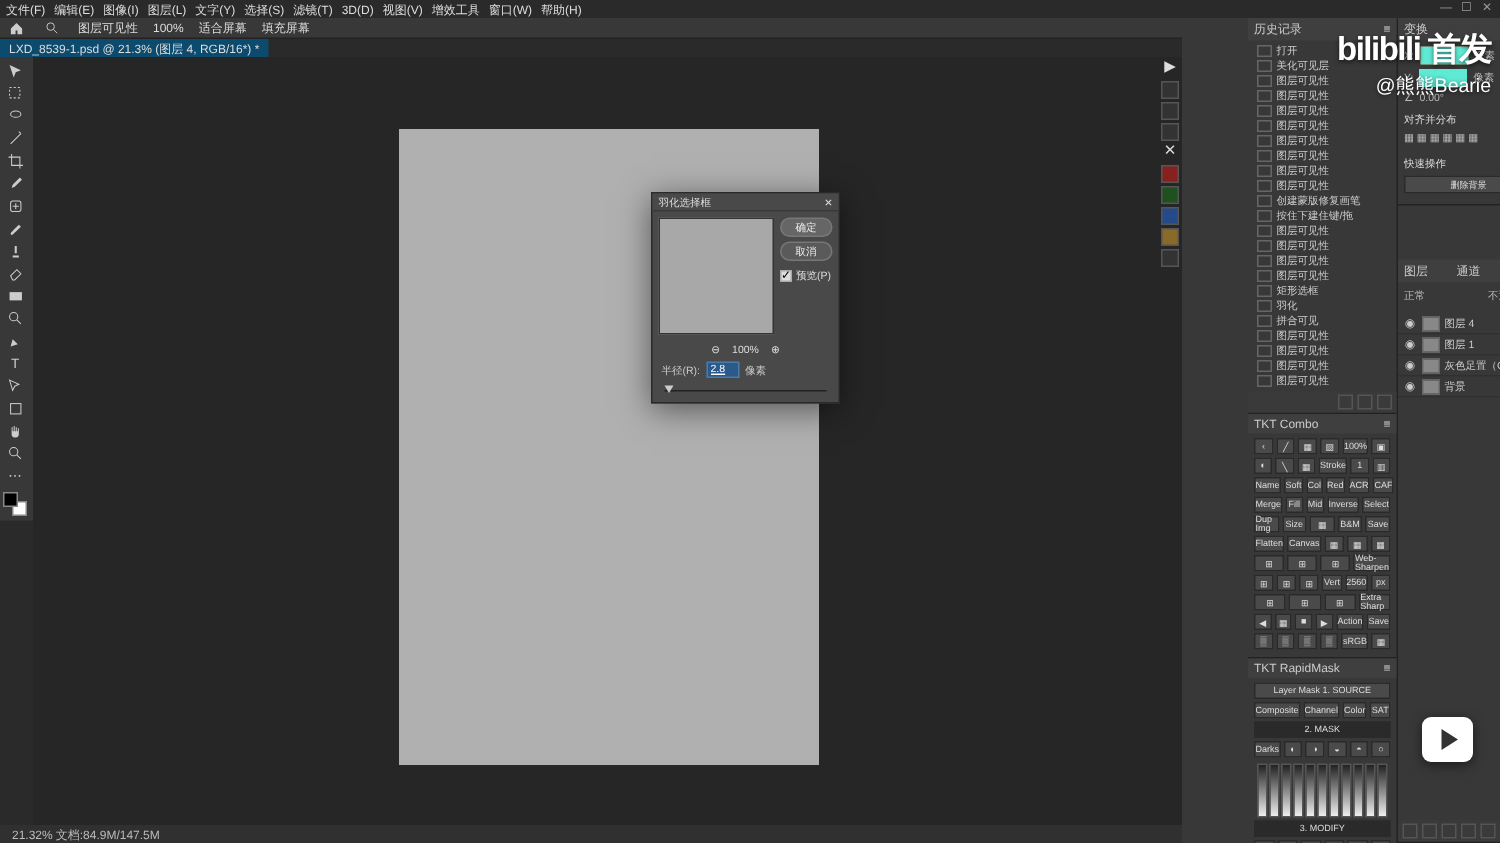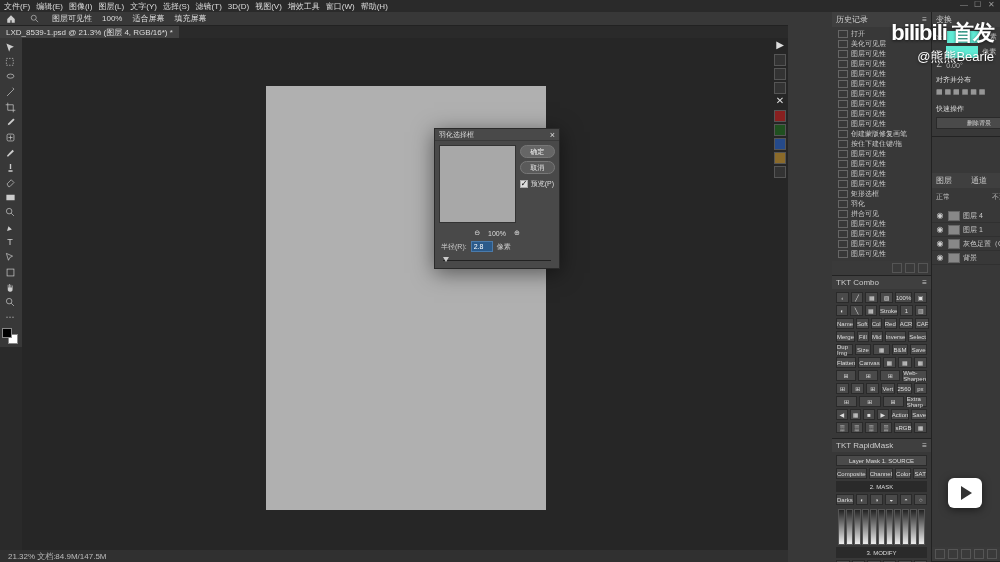--- a/index.html
+++ b/index.html
@@ -13,21 +13,21 @@
   position: relative;
 }
 
 .menubar { height: 12px; background: #2a2a2a; display: flex; align-items: center; padding: 0 4px; gap: 6px; }
 .menubar span { color: #ddd; font-size: 8px; }
 .window-ctrls { position: absolute; right: 2px; top: 0; display: flex; gap: 4px; }
 .window-ctrls span { width: 10px; height: 10px; color: #999; font-size: 8px; }
 .optbar { height: 14px; background: #383838; display: flex; align-items: center; padding: 0 4px; gap: 10px; border-bottom: 1px solid #222; }
 .optbar .ico { width: 14px; height: 10px; }
 .optbar span { font-size: 8px; color: #ddd; }
-.doctab { height: 12px; background: #404040; padding: 0 6px; display: inline-flex; align-items: center; font-size: 8px; color: #ddd; }
+.doctab { height: 12px; background: #0c4a6e; padding: 0 6px; display: inline-flex; align-items: center; font-size: 8px; color: #ddd; }
 
 
 .toolbox { position: absolute; left: 0; top: 38px; width: 22px; background: #383838; display: flex; flex-direction: column; gap: 1px; padding: 2px 1px; }
 .tool { width: 18px; height: 14px; display: flex; align-items: center; justify-content: center; color: #ccc; font-size: 9px; }
 .tool svg { width: 11px; height: 11px; fill: #ccc; }
 .fgbg { position: relative; width: 18px; height: 18px; margin-top: 2px; }
 .fgbg .sw { position: absolute; width: 10px; height: 10px; border: 1px solid #888; }
 .fgbg .fg { left: 1px; top: 1px; background: #000; }
 .fgbg .bg { right: 1px; bottom: 1px; background: #fff; }
 

